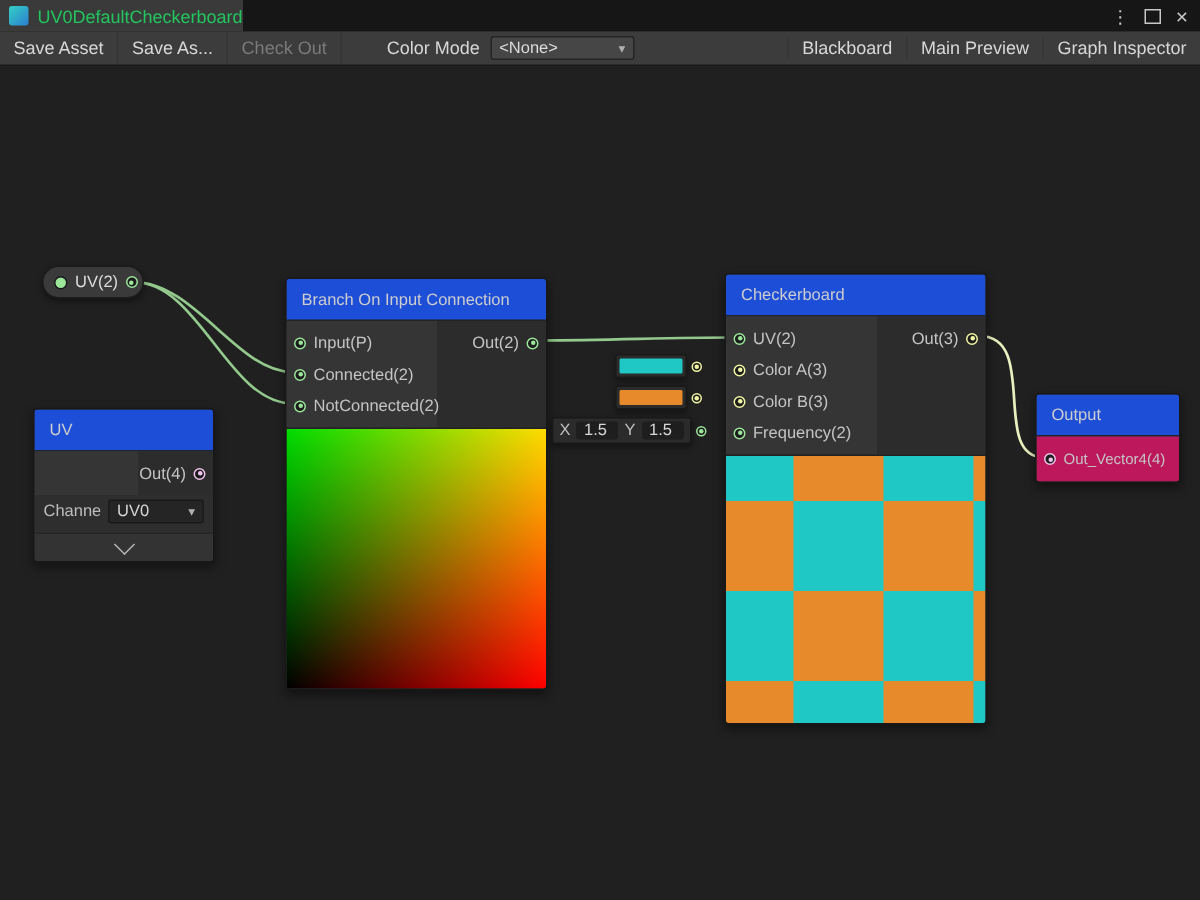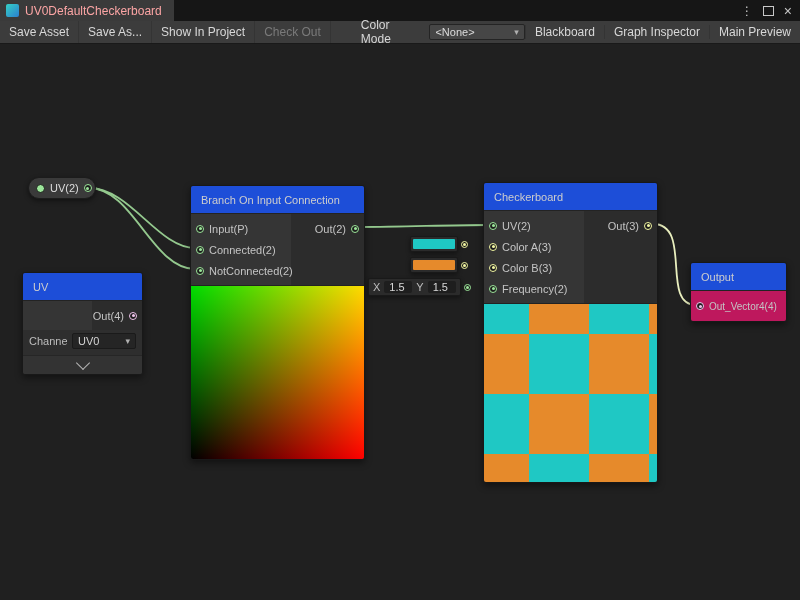--- a/index.html
+++ b/index.html
@@ -2,21 +2,21 @@
 <html><head>
 <meta charset="utf-8">
 <style>
   html,body{margin:0;padding:0}
   body{
     width:800px;height:600px;overflow:hidden;background:#202020;
     font-family:"Liberation Sans",sans-serif;-webkit-font-smoothing:antialiased;
   }
   
   .titlebar{height:21px;background:#161616;display:flex;align-items:stretch;color:#cfcfcf}
-  .tab{display:flex;align-items:center;gap:6px;padding:0 12px 0 6px;background:#3a3a3a;font-size:12px;color:#fca5a5}
+  .tab{display:flex;align-items:center;gap:6px;padding:0 0 0 6px;background:#3a3a3a;font-size:12px;color:#22c55e}
   .tab-icon{width:13px;height:13px;border-radius:2px;background:linear-gradient(135deg,#35d0c5,#2b7fd0);flex:none}
   .titlebar-right{margin-left:auto;display:flex;align-items:center;gap:10px;padding-right:8px;color:#c8c8c8}
   .kebab{font-size:12px;line-height:1}
   .maxbox{width:9px;height:8px;border:1px solid #c8c8c8;display:inline-block}
   .closex{font-size:14px;line-height:1}
   
   .toolbar{height:22px;background:#3c3c3c;border-bottom:1px solid #191919;display:flex;align-items:stretch;font-size:12px;color:#d8d8d8}
   .tbtn{display:flex;align-items:center;padding:0 9px;border-right:1px solid #343434;white-space:nowrap}
   .tbtn.disabled{color:#7a7a7a}
   .color-mode{display:flex;align-items:center;gap:7px;margin-left:30px}
@@ -79,33 +79,32 @@
   <div class="titlebar-right">
     <span class="kebab">⋮</span>
     <span class="maxbox"></span>
     <span class="closex">×</span>
   </div>
 </div>
 
 <div class="toolbar">
   <div class="tbtn">Save Asset</div>
   <div class="tbtn">Save As...</div>
-  <div class="tbtn">Show In Project</div>
   <div class="tbtn disabled">Check Out</div>
   <div class="color-mode">
     <span>Color Mode</span>
     <div class="dropdown">
       <span>&lt;None&gt;</span>
       <span class="caret">▾</span>
     </div>
   </div>
   <div class="toolbar-right">
     <div class="tbtn">Blackboard</div>
+    <div class="tbtn">Main Preview</div>
     <div class="tbtn">Graph Inspector</div>
-    <div class="tbtn">Main Preview</div>
   </div>
 </div>
 
 <div class="canvas">
 
   <svg class="edges" width="800" height="556" viewBox="0 0 800 556">
     <path class="edge" d="M89 144 C130 144 158 204 195 204" style="stroke: rgb(148, 201, 142);"></path>
     <path class="edge" d="M89 144 C133 144 152 225 195 225" style="stroke: rgb(148, 201, 142);"></path>
     <path class="edge" d="M360 183 C406 183 445 181 488 181" style="stroke: rgb(148, 201, 142);"></path>
     <path class="edge" d="M653 180 C693 180 660 261 696 261" style="stroke: rgb(233, 239, 190);"></path>

